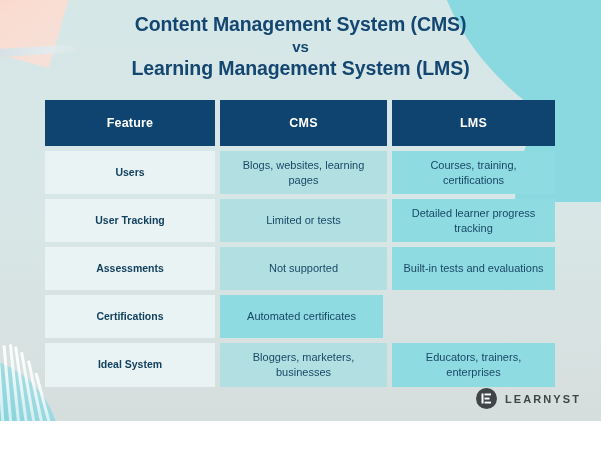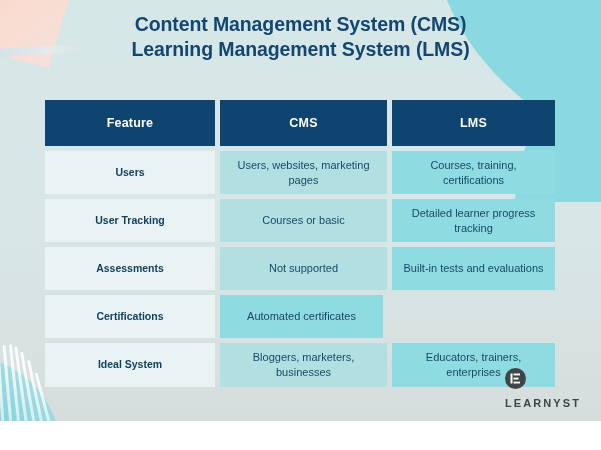--- a/index.html
+++ b/index.html
@@ -159,23 +159,22 @@
   .body-row .c-lms { background: #8fdbe2; }
 
   .body-row.tall .cell { height: 44px; }
 
   
   .logo {
     position: absolute;
     right: 20px;
     bottom: 12px;
     display: flex;
-    align-items: flex-start;
+    align-items: center;
     gap: 8px;
-    flex-direction: column;
   }
   .logo-mark {
     width: 21px;
     height: 21px;
     border-radius: 50%;
     background: #3f4647;
     display: flex;
     align-items: center;
     justify-content: center;
   }
@@ -207,41 +206,42 @@
         <i style="left:46px; height:85px; transform:rotate(-8deg);"></i>
         <i style="left:54px; height:80px; transform:rotate(-10deg);"></i>
         <i style="left:62px; height:72px; transform:rotate(-12deg);"></i>
         <i style="left:70px; height:60px; transform:rotate(-15deg);"></i>
       </div>
     </div>
   </div>
 
   <div class="heading">
     <span class="line-main">Content Management System (CMS)</span>
+    <span class="line-vs">vs</span>
     <span class="line-main">Learning Management System (LMS)</span>
   </div>
 
   <div class="table">
 
     <div class="trow header-row">
       <div class="cell c-feature">Feature</div>
       <div class="cell c-cms">CMS</div>
       <div class="cell c-lms">LMS</div>
     </div>
 
 
     <div class="trow body-row">
       <div class="cell c-feature">Users</div>
-      <div class="cell c-cms">Users, websites, marketing pages</div>
+      <div class="cell c-cms">Blogs, websites, learning pages</div>
       <div class="cell c-lms">Courses, training, certifications</div>
     </div>
 
     <div class="trow body-row">
       <div class="cell c-feature">User Tracking</div>
-      <div class="cell c-cms">Courses or basic</div>
+      <div class="cell c-cms">Limited or tests</div>
       <div class="cell c-lms">Detailed learner progress tracking</div>
     </div>
 
     <div class="trow body-row">
       <div class="cell c-feature">Assessments</div>
       <div class="cell c-cms">Not supported</div>
       <div class="cell c-lms">Built-in tests and evaluations</div>
     </div>
 
     <div class="trow body-row">

